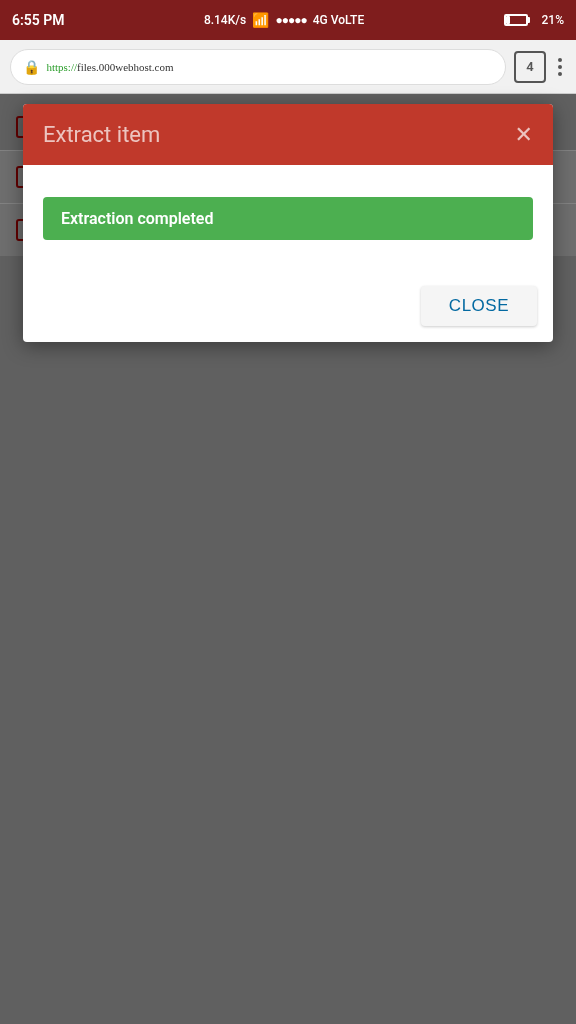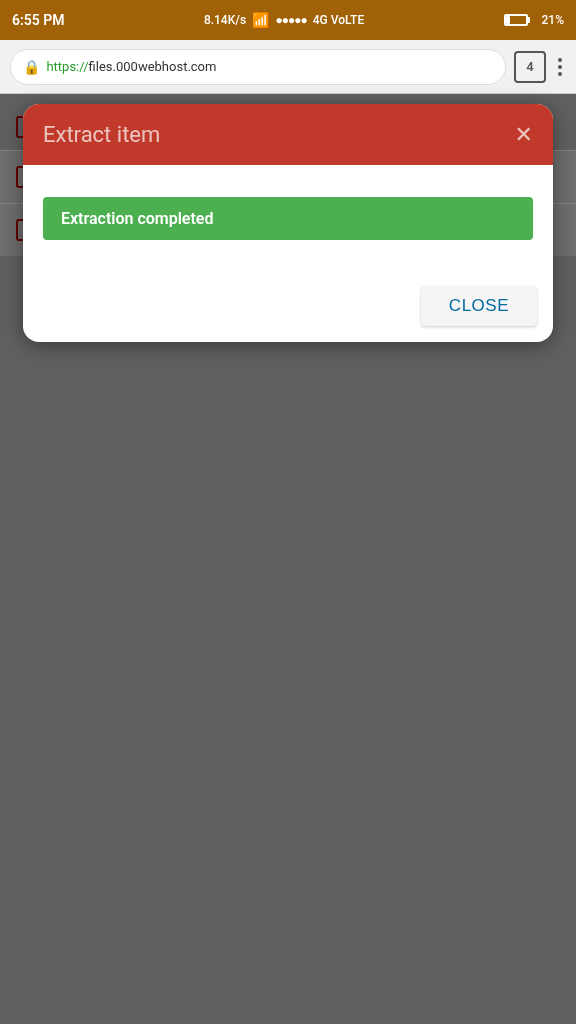--- a/index.html
+++ b/index.html
@@ -10,21 +10,21 @@
       font-family: 'Roboto', Arial, sans-serif;
       background: #888;
       overflow: hidden;
       position: relative;
     }
 
     
     .status-bar {
       width: 100%;
       height: 40px;
-      background: #a16207;
+      background: #7f1d1d;
       display: flex;
       align-items: center;
       justify-content: space-between;
       padding: 0 12px;
       color: #fff;
       font-size: 13px;
       font-weight: 500;
     }
     .status-bar-left {
       font-size: 14px;
@@ -96,22 +96,23 @@
       align-items: center;
       padding: 0 12px;
       gap: 6px;
       border: 1px solid #ddd;
     }
     .lock-icon {
       color: #2a9d2a;
       font-size: 14px;
     }
     .address-text {
-      font-size: 13px;
+      font-size: 11px;
       color: #333;
+      font-family: Liberation Serif, serif;
     }
     .address-text .https {
       color: #2a9d2a;
     }
     .tabs-btn {
       width: 32px;
       height: 32px;
       border: 2px solid #555;
       border-radius: 4px;
       display: flex;
@@ -156,21 +157,21 @@
       align-items: flex-start;
       justify-content: center;
       padding-top: 10px;
       z-index: 10;
     }
 
     
     .dialog {
       width: 530px;
       background: #fff;
-      border-radius: 16px;
+      border-radius: 4px;
       overflow: hidden;
       box-shadow: 0 4px 20px rgba(0,0,0,0.4);
     }
     .dialog-header {
       background: #c0392b;
       padding: 18px 20px;
       display: flex;
       align-items: center;
       justify-content: space-between;
     }

